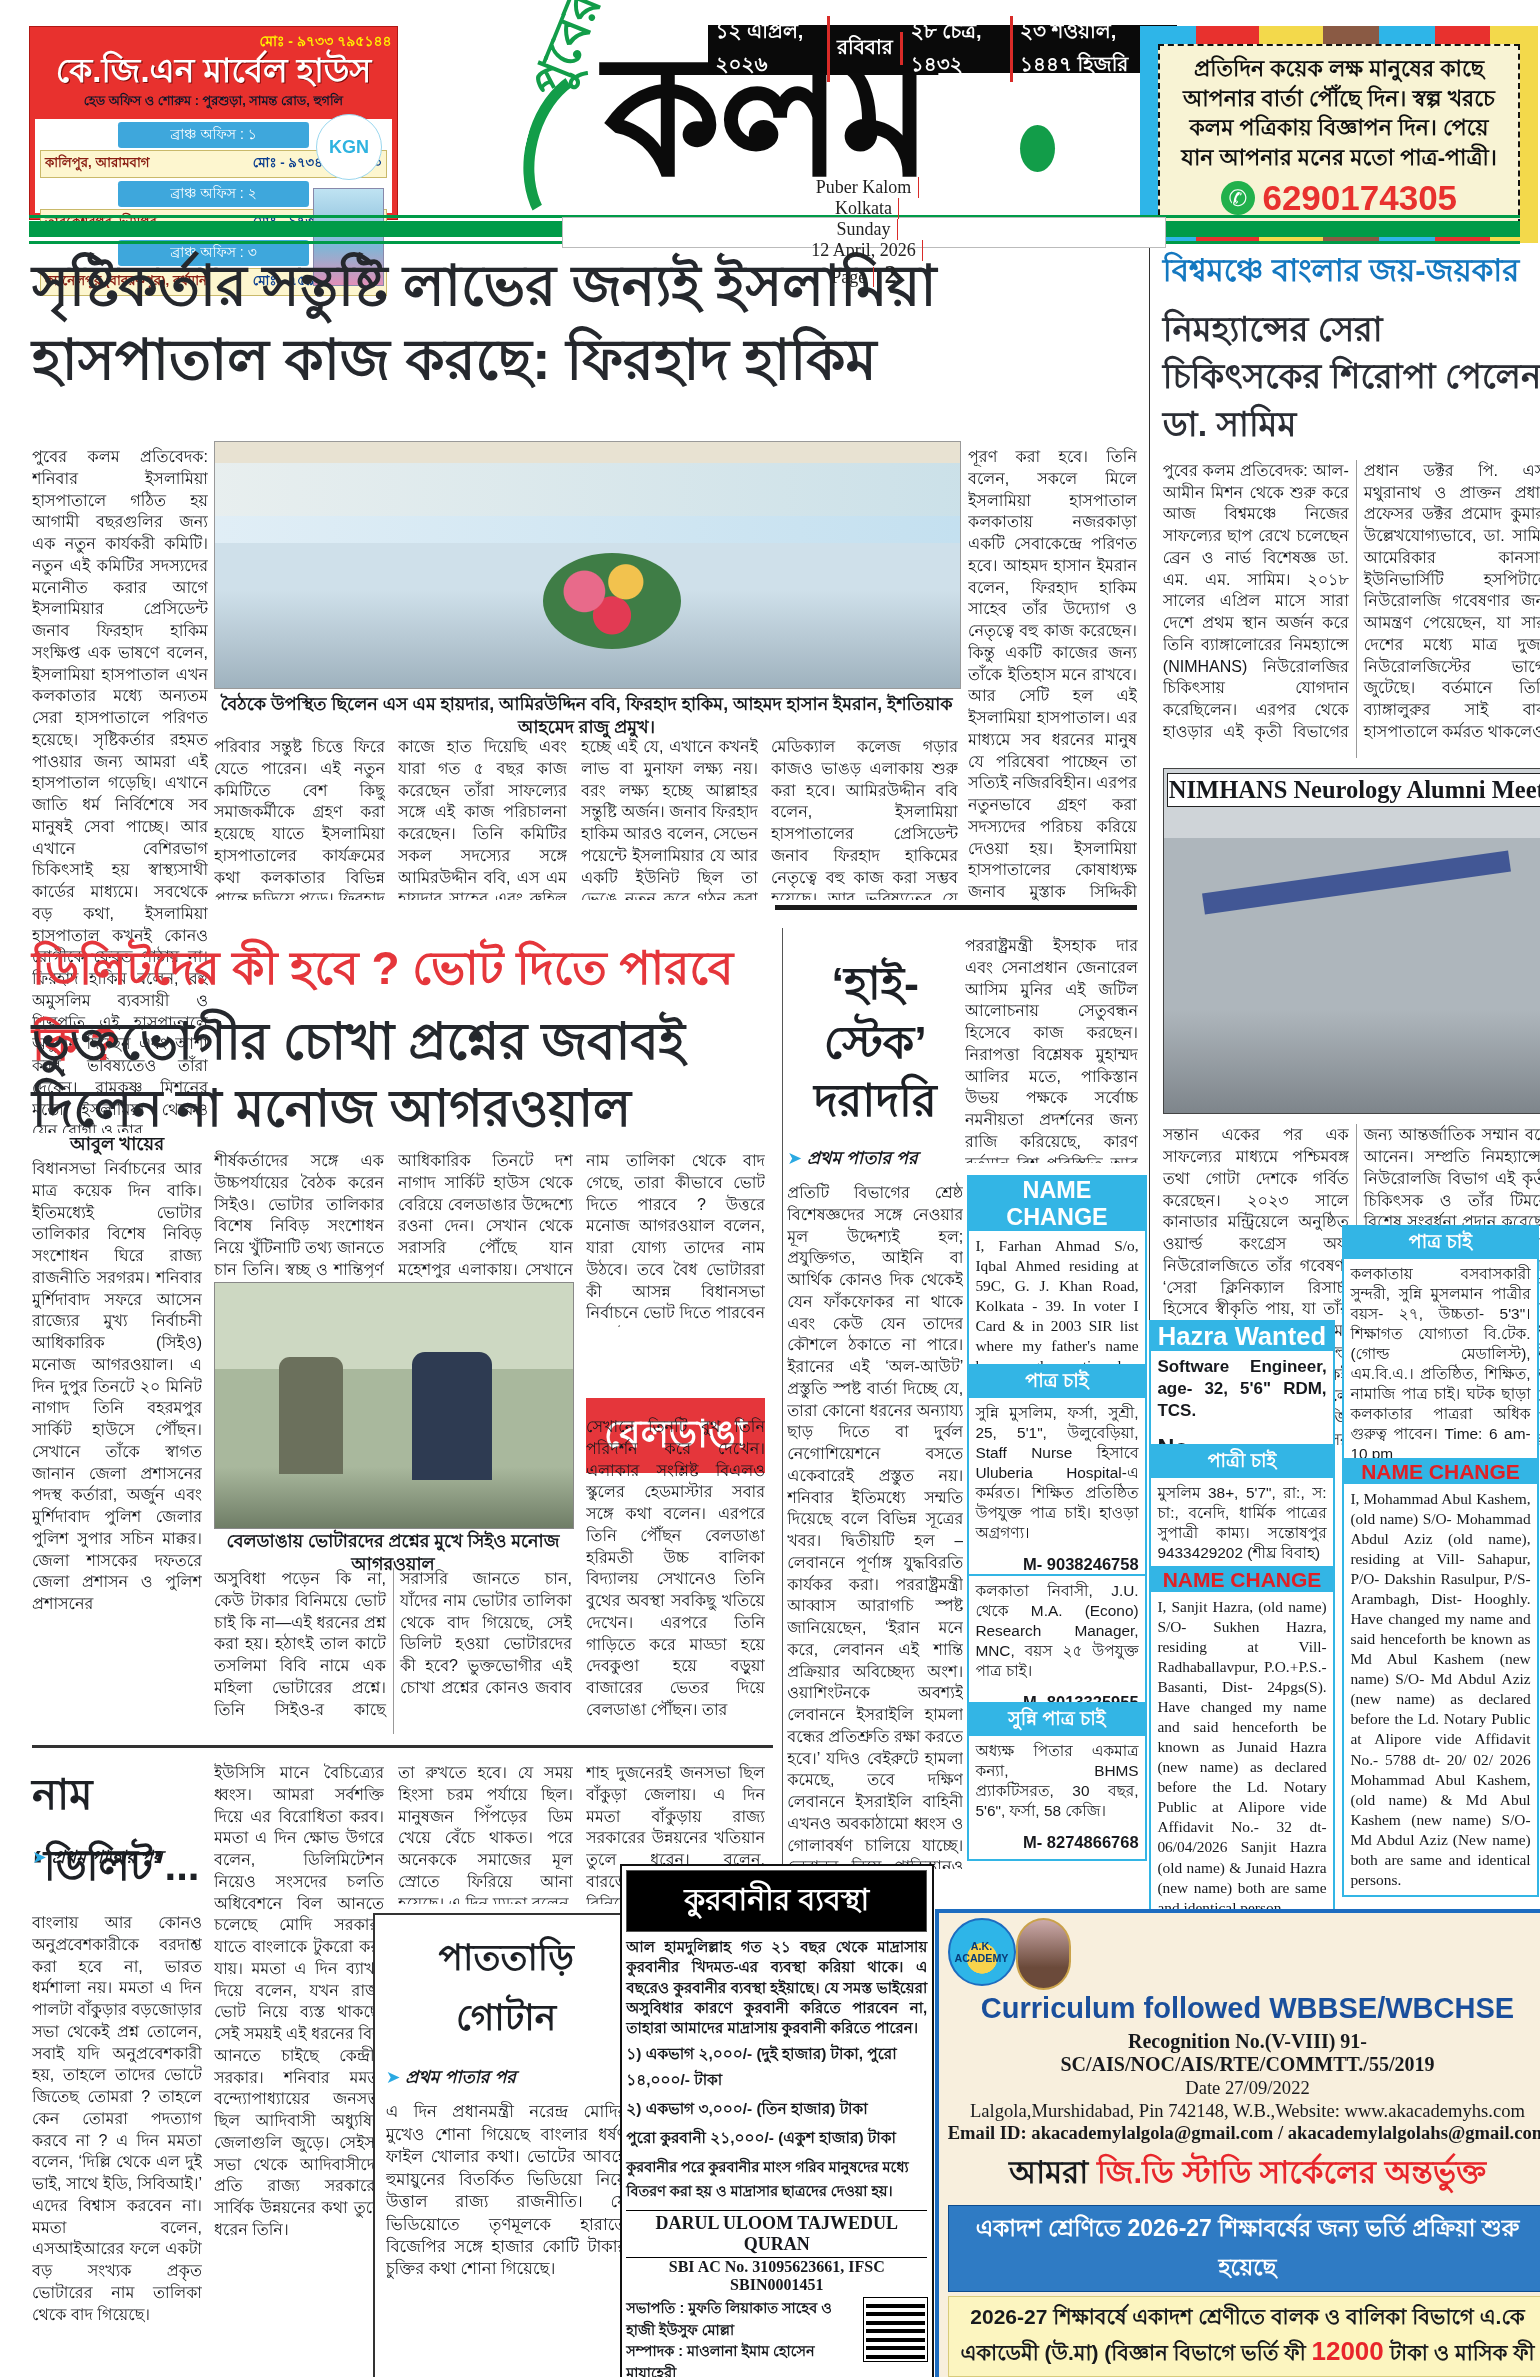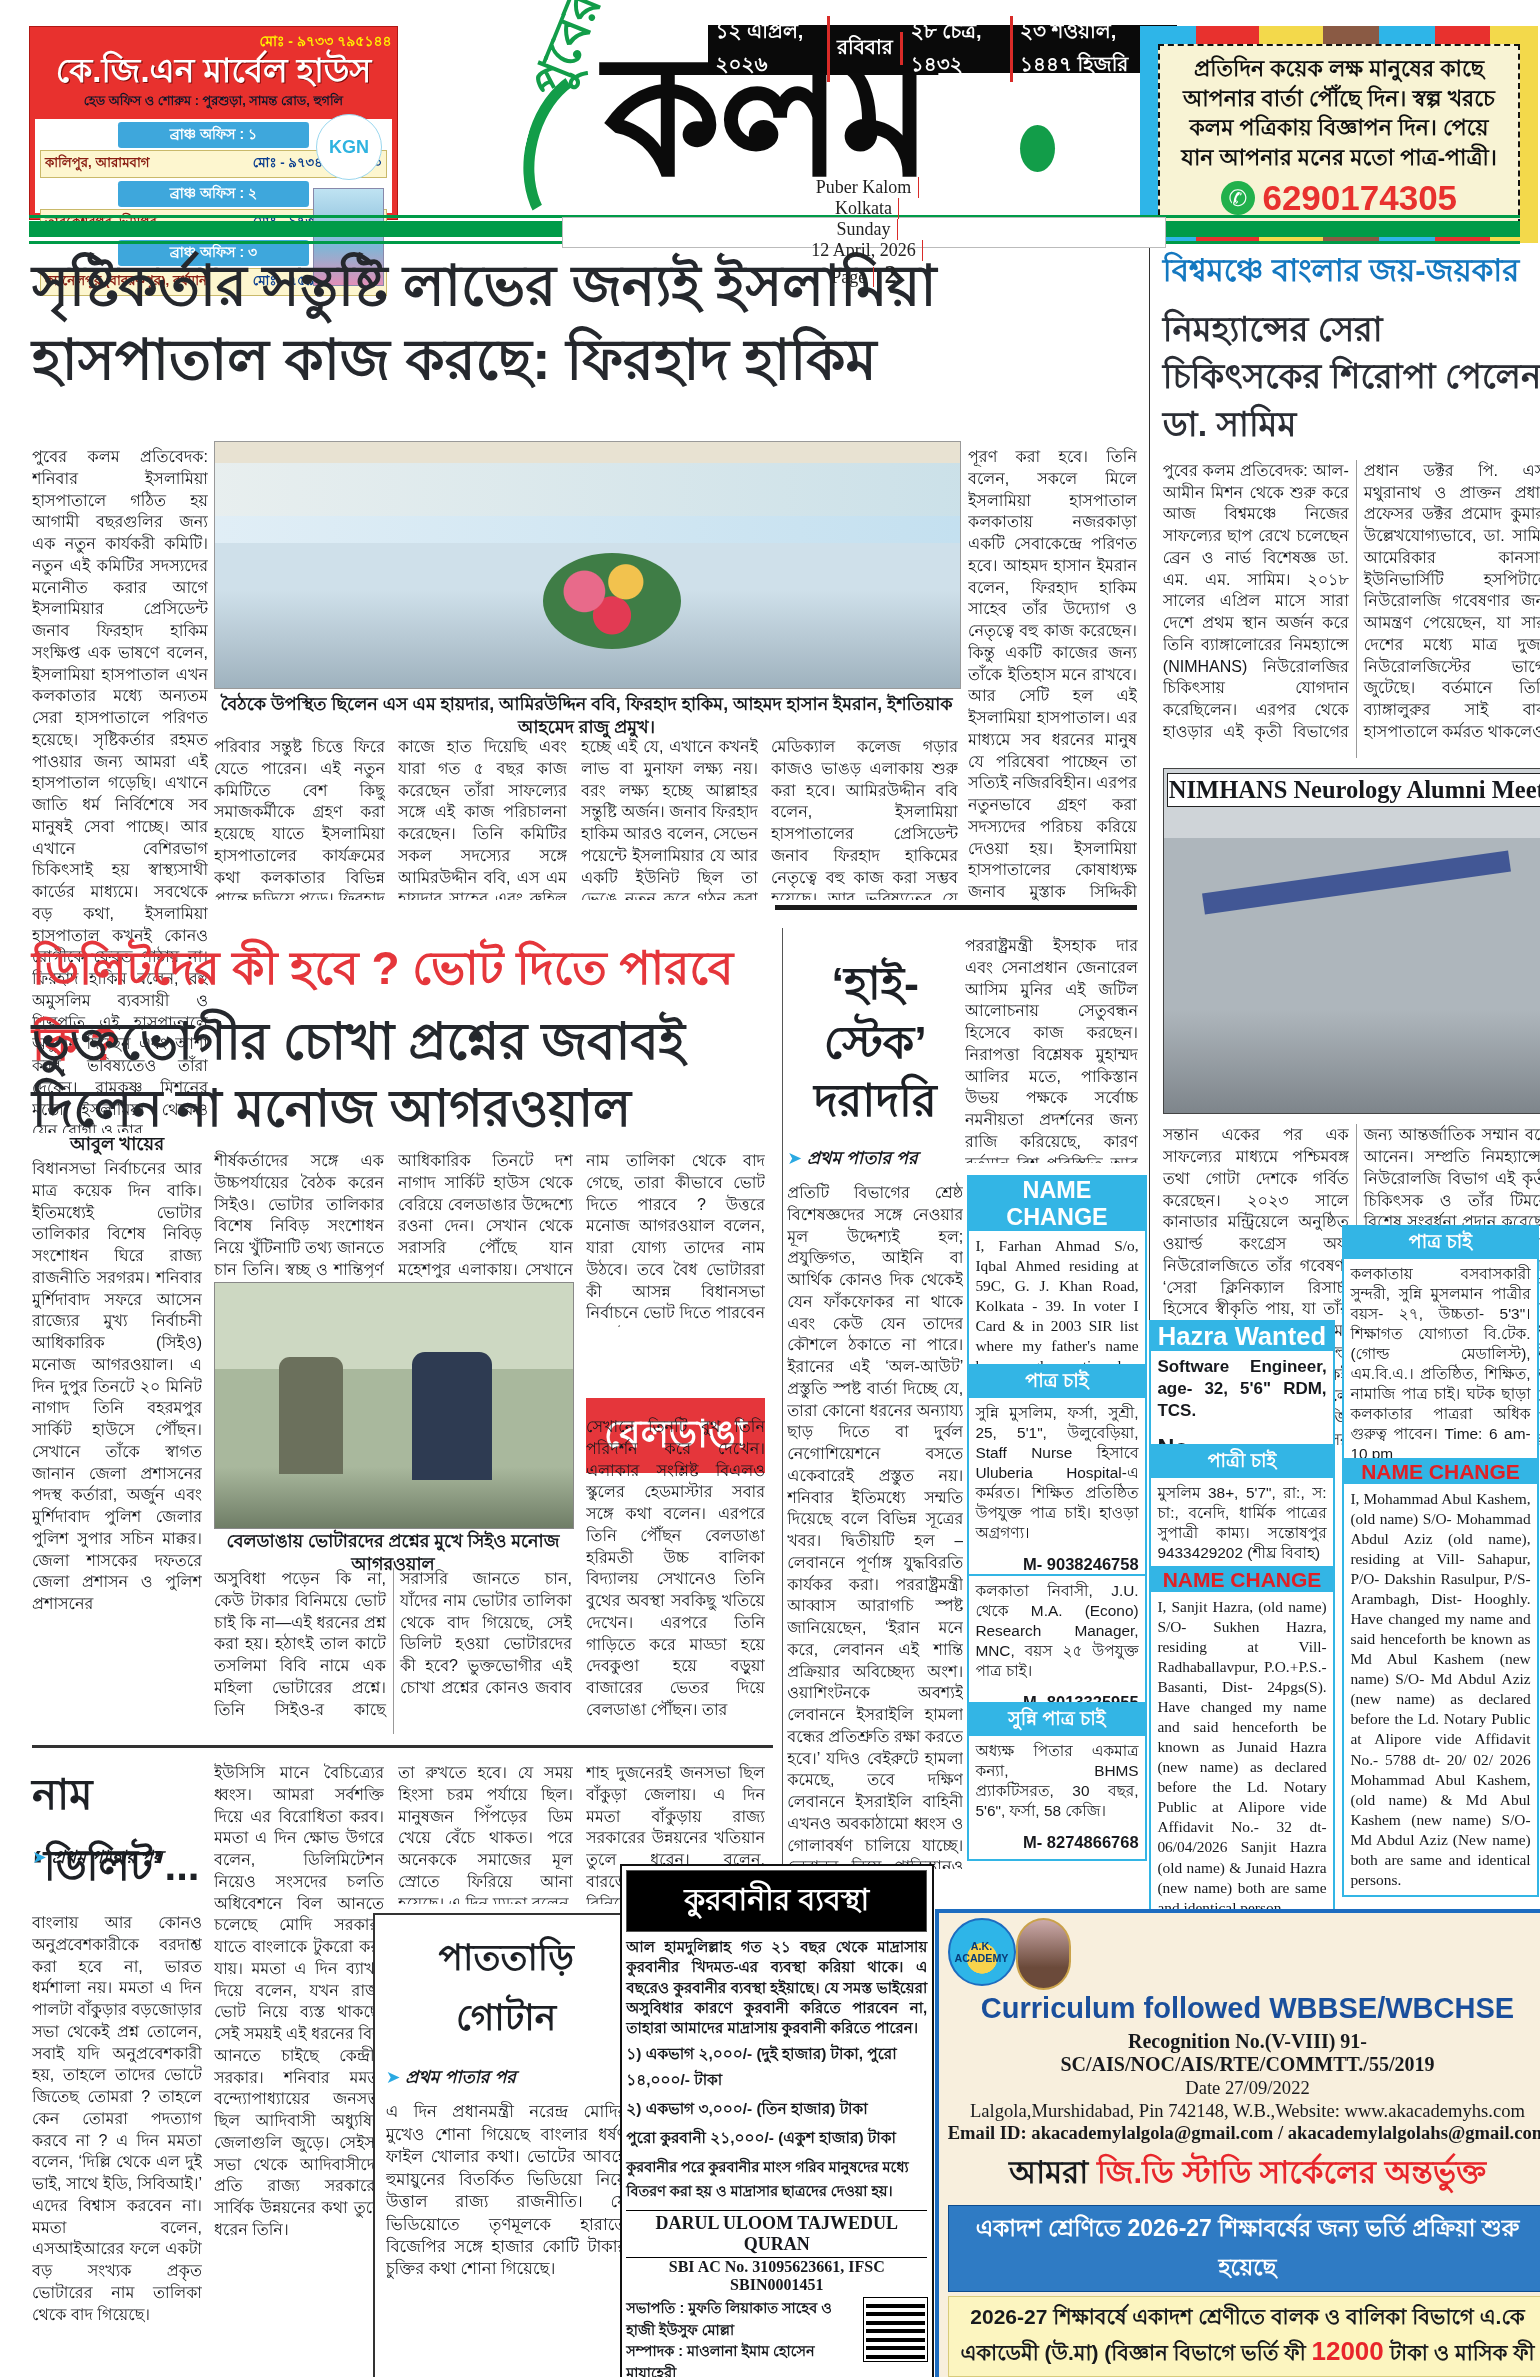--- a/index.html
+++ b/index.html
@@ -9,21 +9,21 @@
   .body-txt{font-size:16px;line-height:1.36;color:#15171b;text-align:justify;overflow:hidden;}
   .cap{font-weight:bold;font-size:17.6px;line-height:1.3;}
   .serif{font-family:"Liberation Serif","DejaVu Serif",serif;}
   
   #kgn{left:29px;top:25.6px;width:367px;height:192px;background:#e8312e;border:1.6px solid #b01815;}
   #kgn .ph{color:#fff200;font-size:14px;font-weight:bold;text-align:right;padding:3.2px 5.3px 0 0;}
   #kgn .t{color:#ffffff;font-size:33px;font-weight:900;text-align:center;line-height:1.05;text-shadow:1.1px 1.1px 0 #7a0d0b;}
   #kgn .s{color:#0f172a;font-size:12.8px;font-weight:bold;text-align:center;padding:2.1px 0 4.3px;}
   #kgn .inner{position:absolute;left:5.3px;top:92px;right:5.3px;bottom:5.3px;background:#ffffff;padding:3.2px 4.3px;}
   .branch{margin-bottom:3.2px;}
-  .branch .bl{display:block;width:55%;margin:0 auto;background:#3ea7dc;color:#fff;font-weight:bold;font-size:14px;text-align:center;border-radius:3.2px;padding:1.1px 0;}
+  .branch .bl{display:block;width:55%;margin:0 auto;background:#3ea7dc;color:#fff;font-weight:normal;font-size:14px;text-align:center;border-radius:3.2px;padding:1.1px 0;}
   .branch .bd{display:flex;justify-content:space-between;background:#fdf6cf;border:1.1px solid #c9b96a;margin-top:1.6px;padding:2.1px 4.3px;font-size:13.3px;font-weight:bold;}
   .branch .bd .pl{color:#8a1d12;}
   .branch .bd .bp{color:#0b3e8f;}
   #kgn .logo{position:absolute;right:9.6px;top:-4.3px;width:64px;height:64px;border-radius:50%;background:#ffffff;border:1.6px solid #9ad7ef;
              display:flex;align-items:center;justify-content:center;color:#2fb3e0;font-weight:900;font-size:18px;}
   #kgn .bldg{position:absolute;right:7.5px;top:69px;width:69px;height:96px;background:linear-gradient(180deg,#bfe3f2,#7fb6d6 60%,#e290b8);border:1.1px solid #88a;}
   #mast-prefix{left:512px;top:80px;font-size:49px;font-weight:900;color:#129d49;transform:rotate(-68deg);transform-origin:left top;}
   #mast-brand{left:604px;top:32px;font-size:168px;font-weight:900;color:#0b0b0b;line-height:1;letter-spacing:-3.2px;}
   #mast-dot{left:1020px;top:125px;width:35px;height:47px;border-radius:50%;background:#129d49;}
   #mast-swoosh{left:525px;top:64px;width:112px;height:160px;border:11.7px solid transparent;border-left:11.7px solid #129d49;border-radius:50%;transform:rotate(14deg);}

